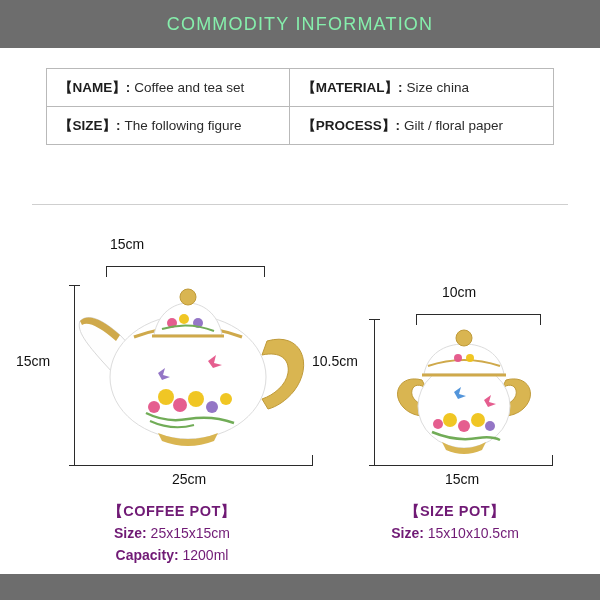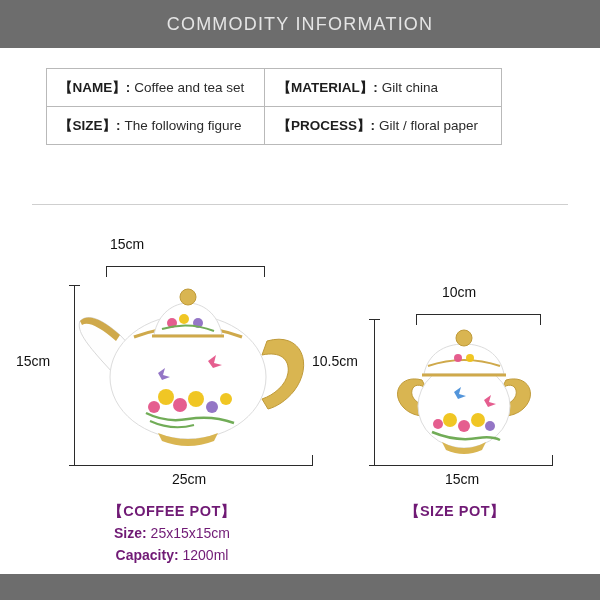--- a/index.html
+++ b/index.html
@@ -26,33 +26,33 @@
     position: absolute;
     top: 0; left: 0;
     width: 600px;
     height: 48px;
     background: #6d6d6d;
     display: flex;
     align-items: center;
     justify-content: center;
   }
   .header-title {
-    color: #e5e5e5;
+    color: #86efac;
     font-size: 18px;
     letter-spacing: 1.2px;
     font-weight: normal;
     text-align: center;
   }
 
   
   .info-table {
     position: absolute;
     top: 68px;
     left: 46px;
-    width: 456px;
+    width: 508px;
     border-collapse: collapse;
     border: 1px solid #b9b9b9;
   }
   .info-table td {
     border: 1px solid #b9b9b9;
     padding: 9px 10px 9px 12px;
     font-size: 13.5px;
     white-space: nowrap;
     height: 19px;
     vertical-align: middle;
@@ -151,21 +151,21 @@
     <div class="header-title">COMMODITY INFORMATION</div>
   </div>
 
   <table class="info-table">
     <tbody>
       <tr>
         <td class="left-col">
           <span class="lbl">【NAME】:</span><span class="val">Coffee and tea set</span>
         </td>
         <td>
-          <span class="lbl">【MATERIAL】:</span><span class="val">Gilt china</span>
+          <span class="lbl">【MATERIAL】:</span><span class="val">Size china</span>
         </td>
       </tr>
       <tr>
         <td class="left-col">
           <span class="lbl">【SIZE】:</span><span class="val">The following figure</span>
         </td>
         <td>
           <span class="lbl">【PROCESS】:</span><span class="val">Gilt / floral paper</span>
         </td>
       </tr>
@@ -283,17 +283,21 @@
         <path d="M66 120 Q90 130 112 126 Q126 124 134 128" stroke="#6aa84f" stroke-width="2.5" fill="none"></path>
         <path d="M88 80 l7 -5 l-2 7 l7 2 l-8 3 z" fill="#4a90d9"></path>
         <path d="M118 88 l7 -5 l-2 7 l7 2 l-8 3 z" fill="#e4568a"></path>
         <circle cx="92" cy="46" r="4" fill="#e4568a"></circle>
         <circle cx="104" cy="46" r="4" fill="#f0c419"></circle>
       </g>
     </svg>
 
     <div class="caption" style="left:0; top:224px;">
       <div class="name">【SIZE POT】</div>
+      <div class="row">
+        <b>Size:</b>
+        <span>15x10x10.5cm</span>
+      </div>
     </div>
   </div>
 
   <div class="footer"></div>
 </div>
 
 </body></html>

